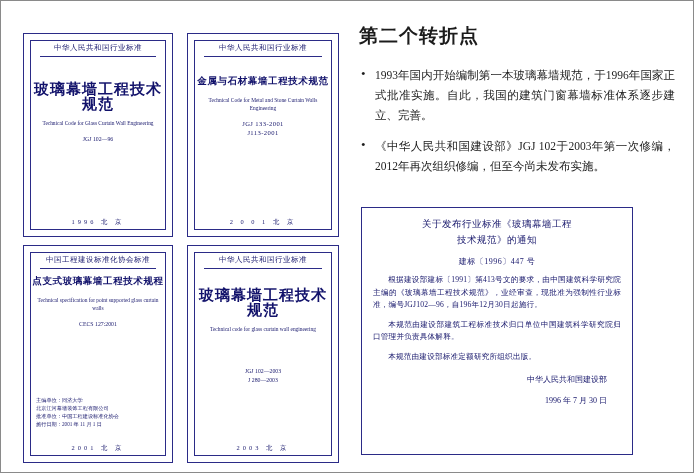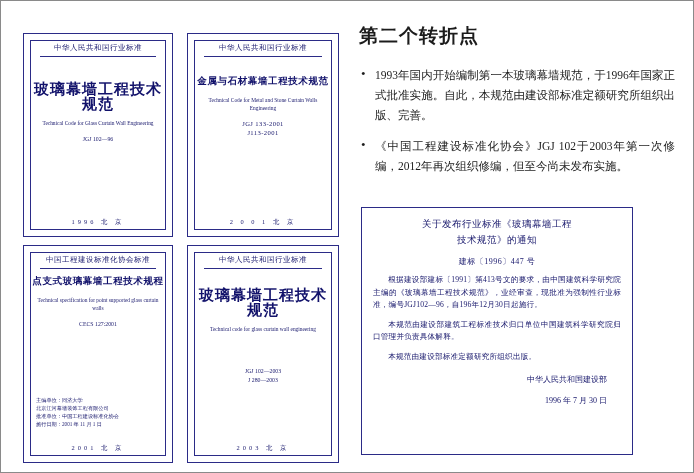--- a/index.html
+++ b/index.html
@@ -253,22 +253,22 @@
       <div class="cv-code" style="white-space:pre-line;margin-top:34px;">JGJ 102—2003
 J 280—2003</div>
       <div class="cv-bottom">2003  北 京</div>
     </div>
 
   </div>
 
   <div class="right">
     <div class="rtitle">第二个转折点</div>
     <ul class="bullets">
-      <li>1993年国内开始编制第一本玻璃幕墙规范，于1996年国家正式批准实施。自此，本规范由建设部标准定额研究所组织出版、完善。</li>
-      <li>《中国工程建设标准化协会》JGJ 102于2003年第一次修编，2012年再次组织修编，但至今尚未发布实施。</li>
+      <li>1993年国内开始编制第一本玻璃幕墙规范，于1996年国家正式批准实施。自此，我国的建筑门窗幕墙标准体系逐步建立、完善。</li>
+      <li>《中华人民共和国建设部》JGJ 102于2003年第一次修编，2012年再次组织修编，但至今尚未发布实施。</li>
     </ul>
   </div>
 
   <div class="notice">
     <div class="n-title">关于发布行业标准《玻璃幕墙工程</div>
     <div class="n-title">技术规范》的通知</div>
     <div class="n-docno">建标〔1996〕447 号</div>
     <div class="n-p indent">根据建设部建标〔1991〕第413号文的要求，由中国建筑科学研究院主编的《玻璃幕墙工程技术规范》，业经审查，现批准为强制性行业标准，编号JGJ102—96，自196年12月30日起施行。</div>
     <div class="n-p indent">本规范由建设部建筑工程标准技术归口单位中国建筑科学研究院归口管理并负责具体解释。</div>
     <div class="n-p indent">本规范由建设部标准定额研究所组织出版。</div>

